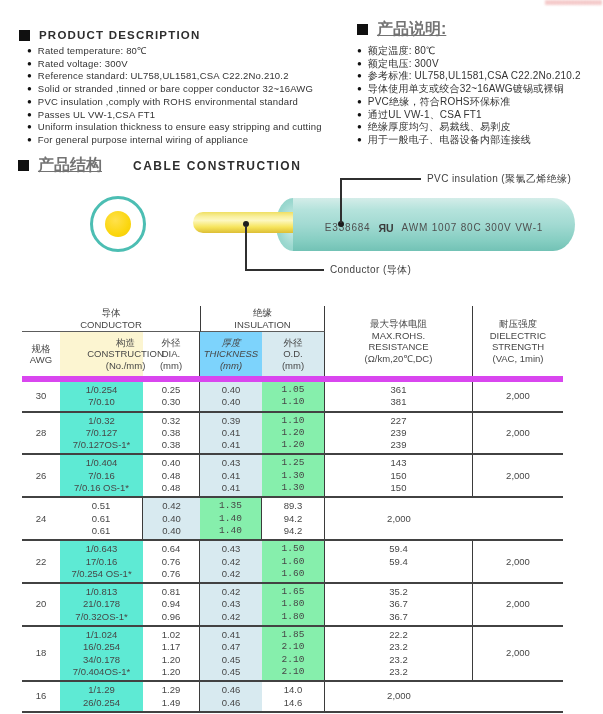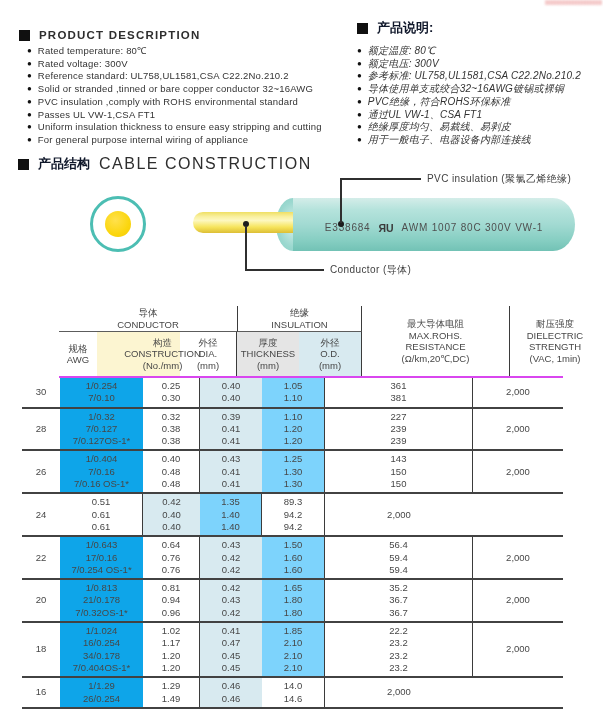--- a/index.html
+++ b/index.html
@@ -5,29 +5,29 @@
   * { margin:0; padding:0; box-sizing:border-box; }
   html,body { width:603px; height:714px; }
   body {
     position:relative; overflow:hidden; background:#ffffff;
     font-family:"Liberation Sans", sans-serif; color:#3c3c3c;
   }
   
   .sec-head { position:absolute; display:flex; align-items:center; gap:9px; }
   .sq { width:11px; height:11px; background:#101010; flex:0 0 auto; }
   .sec-title-en { font-size:11.5px; font-weight:bold; letter-spacing:1.2px; color:#2e2e2e; }
-  .sec-title-cn { font-size:13px; font-weight:bold; color:#0f172a; }
-  .sec-title-sub { font-size:16px; font-weight:normal; letter-spacing:1.5px; color:#2e2e2e; }
+  .sec-title-cn { font-size:16px; font-weight:bold; color:#737373;text-decoration:underline; }
+  .sec-title-sub { font-size:12px; font-weight:bold; letter-spacing:1.5px; color:#2e2e2e; margin-left:22px; }
 
   
   .blist { position:absolute; }
   .li { display:flex; gap:6px; line-height:11.7px; align-items:baseline; }
   .bullet { font-size:8px; color:#111; flex:0 0 auto; position:relative; top:-1px; }
   .li-text { font-size:9.5px; letter-spacing:0.2px; color:#333; white-space:nowrap; }
-  .blist-cn .li-text { font-size:10px;font-style:italic; }
+  .blist-cn .li-text { font-size:10px; }
 
   
   .smudge { position:absolute; left:545px; top:0; width:57px; height:5px;
     background:linear-gradient(90deg, rgba(233,140,140,.45), rgba(219,85,85,.3));
     filter:blur(1.2px); }
 
   
   .diag { position:absolute; left:0; top:0; width:603px; height:714px; pointer-events:none; }
   .xsec-ring { position:absolute; left:90px; top:196px; width:56px; height:56px;
     border:3px solid #4CBEB3; border-radius:50%; background:#fff; }
@@ -45,41 +45,41 @@
     display:flex; align-items:center; justify-content:center; gap:8px; padding-top:6px;
     font-size:10px; color:#4f4f4f; letter-spacing:0.8px; white-space:nowrap; }
   .ul-mark { font-weight:bold; font-size:10.5px; letter-spacing:0; color:#3a3a3a; }
   .lead-v, .lead-h { position:absolute; background:#2f2f2f; }
   .lead-dot { position:absolute; width:6px; height:6px; border-radius:50%; background:#1d1d1d; }
   .diag-label { position:absolute; font-size:10px; color:#3f3f3f; letter-spacing:0.4px; white-space:nowrap; }
 
   
   .spec-table { position:absolute; left:22px; top:306px; width:541px; font-size:9.5px; color:#474747; }
   .thead { display:grid; grid-template-columns:38px 83px 57px 62px 63px 148px 90px;
-    grid-template-rows:26px 44px; border-bottom:2px solid #d946ef;margin-left:37px; }
+    grid-template-rows:26px 44px; border-bottom:6px solid #d946ef; }
   .thg { display:flex; flex-direction:column; align-items:center; justify-content:center;
     line-height:11.5px; border-bottom:1px solid #5c5c5c; }
   .th-conductor { grid-column:1/4; grid-row:1; }
   .th-insulation { grid-column:4/6; grid-row:1; border-left:1.5px solid #3b3b3b; border-right:1.5px solid #3b3b3b; }
   .th-tall { display:flex; flex-direction:column; align-items:center; justify-content:center; line-height:11.5px; }
   .th-res { grid-column:6; grid-row:1/3; border-right:1.5px solid #3b3b3b; }
   .th-die { grid-column:7; grid-row:1/3; }
   .ths { grid-row:2; display:flex; flex-direction:column; align-items:center; justify-content:center; line-height:11.5px; }
   .th-awg { grid-column:1; }
   .th-con { grid-column:2; background:#FCF5D1;padding-left:48px; }
   .th-dia { grid-column:3; border-right:1.5px solid #3b3b3b; }
-  .th-thk { grid-column:4; background:#e5e5e5; }
+  .th-thk { grid-column:4; background:#7dd3fc;font-style:italic; }
   .th-od  { grid-column:5; background:#D8EAF0; border-right:1.5px solid #3b3b3b; }
   .trow { display:grid; grid-template-columns:38px 83px 57px 62px 63px 148px 90px;
     border-bottom:2px solid #424242; }
   .tcell { text-align:center; padding:2px 0; line-height:12.3px; }
   .c-awg, .c-die { display:flex; align-items:center; justify-content:center; }
-  .c-con { background:#0ea5e9; }
+  .c-con { background:#5eead4; }
   .c-thk { background:#D8EAF0; }
-  .c-od  { background:#7dd3fc; border-right:1.5px solid #3b3b3b; }
+  .c-od  { background:#86efac; border-right:1.5px solid #3b3b3b;font-family:Liberation Mono, monospace; }
   .c-dia { border-right:1.5px solid #3b3b3b; }
   .c-res { border-right:1.5px solid #3b3b3b; }
 </style>
 </head>
 <body>
 
 <div class="smudge"></div>
 
 <div class="sec-head" style="left:19px; top:29px;">
   <div class="sq"></div>
@@ -402,21 +402,20 @@
           <div class="cline">0.43</div>
           <div class="cline">0.42</div>
           <div class="cline">0.42</div>
         </div>
         <div class="tcell c-od">
           <div class="cline">1.50</div>
           <div class="cline">1.60</div>
           <div class="cline">1.60</div>
         </div>
         <div class="tcell c-res">
-          <div class="cline">56.4</div>
           <div class="cline">59.4</div>
           <div class="cline">59.4</div>
         </div>
         <div class="tcell c-die">
           <div class="cline">2,000</div>
         </div>
       </div>
       <div class="trow">
         <div class="tcell c-awg">
           <div class="cline">20</div>

